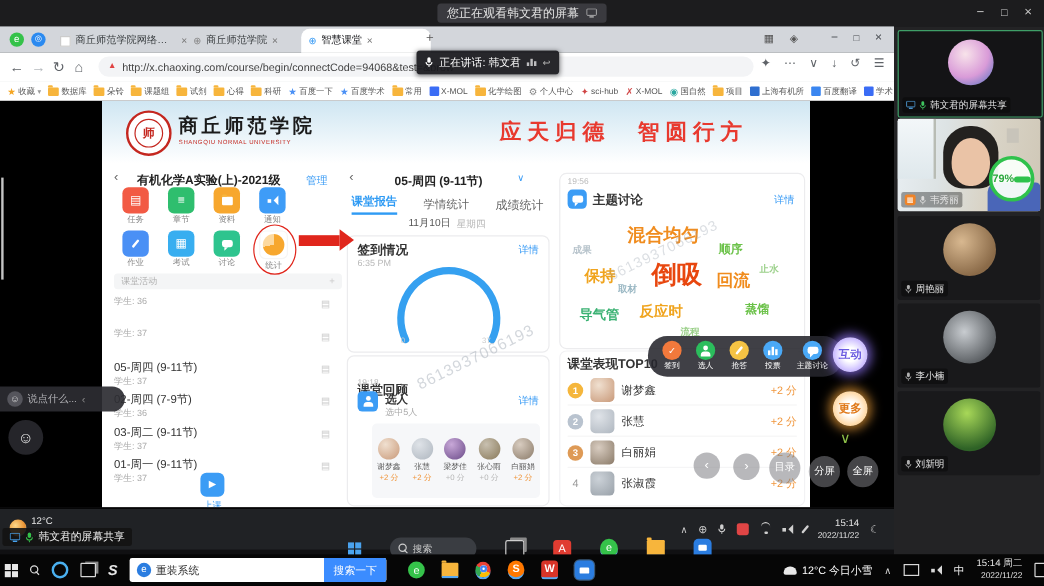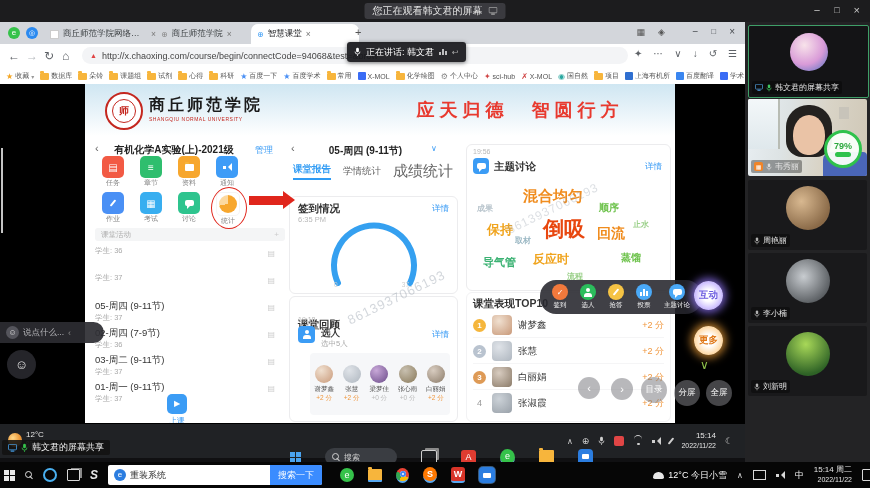--- a/index.html
+++ b/index.html
@@ -369,21 +369,25 @@
         </div>
       </div>
 
       <div class="col" style="left:200px;width:175px;">
         <span class="a" style="left:6px;top:6px;color:#666;font-size:11px;">‹</span>
         <div class="a" style="left:18px;top:8px;width:125px;text-align:center;font-size:10px;font-weight:bold;color:#222;">05-周四 (9-11节)</div>
         <span class="a blue" style="left:146px;top:8px;font-size:8px;">∨</span>
         <div class="a f" style="left:8px;top:26px;width:160px;justify-content:space-between;">
           <span style="font-size:9.5px;color:#2f9bf4;font-weight:bold;border-bottom:2px solid #2f9bf4;padding-bottom:2px;">课堂报告</span>
           <span style="font-size:9.5px;color:#666;">学情统计</span>
-          <span style="font-size:15px;color:#666;">成绩统计</span>
+          <span style="font-size:10px;color:#666;">成绩统计</span>
+        </div>
+        <div class="a f" style="left:0;top:44px;width:175px;justify-content:center;gap:5px;">
+          <span style="font-size:8.5px;color:#555;">11月10日</span>
+          <span style="font-size:8px;color:#b5b5b5;">星期四</span>
         </div>
 
         <div class="card" style="left:4px;top:60px;width:167px;height:96px;">
           <span class="ctitle a" style="left:8px;top:5px;">签到情况</span>
           <span class="gray-s a" style="left:8px;top:18px;">6:35 PM</span>
           <span class="detail a" style="right:8px;top:6px;">详情</span>
           <svg class="a" style="left:24px;top:22px;" width="120" height="70" viewBox="0 0 120 70">
             <path d="M24 64 A 40 40 0 1 1 96 64" fill="none" stroke="#35a0f0" stroke-width="6" stroke-linecap="round"></path>
           </svg>
           <span class="a" style="left:44px;top:84px;font-size:6.5px;color:#ccc;">0</span>
@@ -619,21 +623,21 @@
       <span class="a" style="left:45px;top:16px;width:32px;height:40px;background:#eac3a6;border-radius:50% 50% 46% 46%;"></span>
       <div class="tname" style="max-width:70px;">
         <span style="width:9px;height:9px;background:#f08428;border-radius:2px;flex:none;display:inline-flex;align-items:center;justify-content:center;color:#fff;font-size:6px;">▦</span>
         <svg viewBox="0 0 10 13" style="width:6px;height:8px;color:#dcdcdc">
             <rect x="3" y="0.5" width="4" height="6.5" rx="2" fill="currentColor"></rect>
             <path d="M1.5 6a3.5 3.5 0 0 0 7 0" fill="none" stroke="currentColor" stroke-width="1.2"></path>
             <line x1="5" y1="10" x2="5" y2="12" stroke="currentColor" stroke-width="1.2"></line>
           </svg>
         <span class="ell">韦秀丽</span>
       </div>
-      <div class="a" style="right:5px;bottom:8px;width:32px;height:32px;border-radius:50%;border:3px solid #2fc24c;background:rgba(250,255,250,.95);display:flex;flex-direction:column;align-items:center;justify-content:center;">
+      <div class="a" style="right:5px;bottom:8px;width:32px;height:32px;border-radius:50%;border:3px solid #2fc24c;background:rgba(250,255,250,.95);display:flex;flex-direction:row;align-items:center;justify-content:center;">
         <span style="font-size:9px;font-weight:bold;color:#2aa83c;">79%</span>
         <span style="width:16px;height:5px;background:#2fc24c;border-radius:3px;margin-top:1px;"></span>
       </div>
     </div>
 
     <div class="tile" style="top:231px;height:70px;">
       <span class="av" style="top:6px;width:44px;height:44px;background:radial-gradient(circle at 40% 40%,#c8ccd0,#585c60 75%);"></span>
       <div class="tname">
           <svg viewBox="0 0 10 13" style="width:6px;height:8px;color:#b0b0b0">
             <rect x="3" y="0.5" width="4" height="6.5" rx="2" fill="currentColor"></rect>

